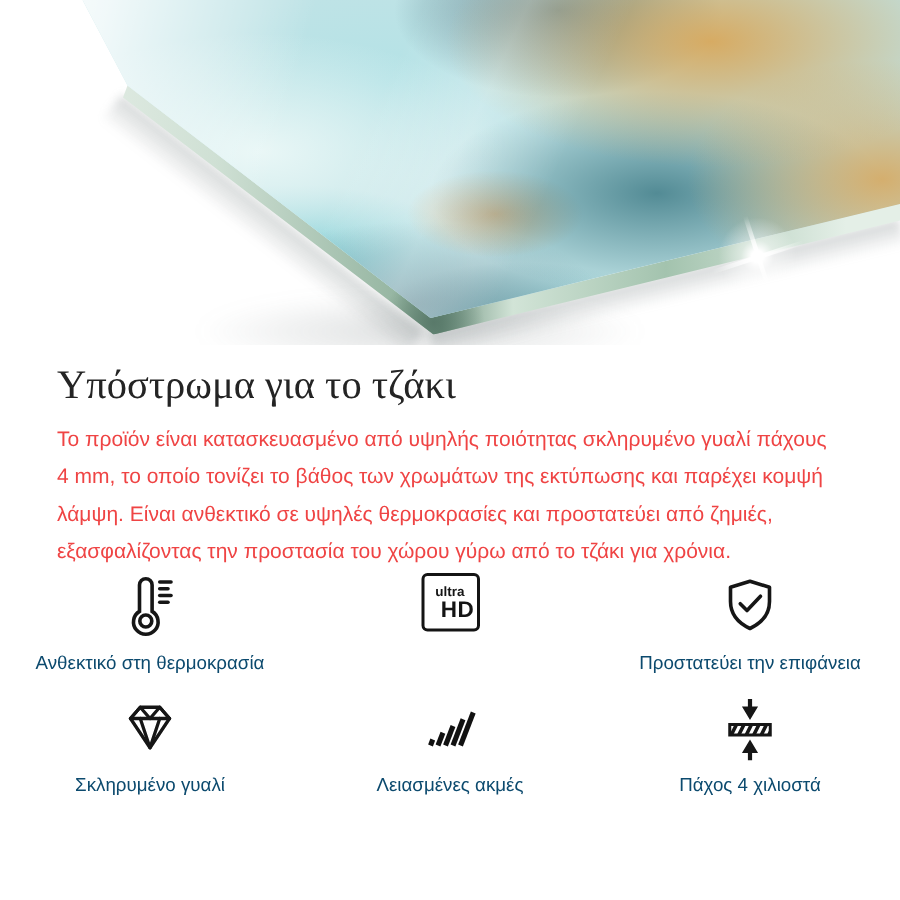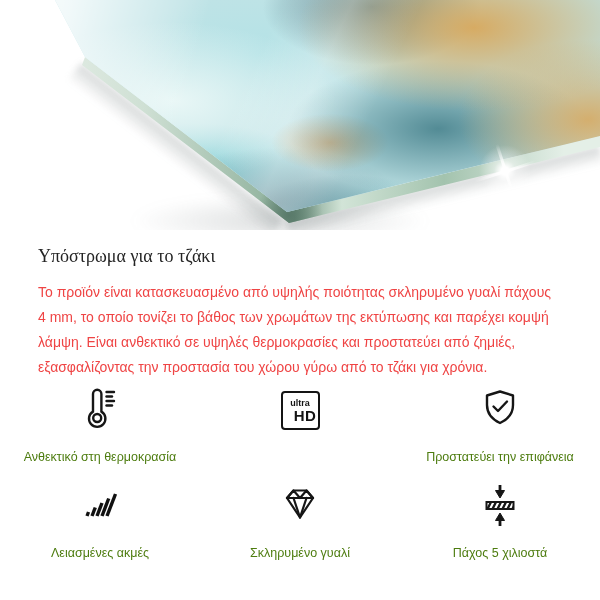--- a/index.html
+++ b/index.html
@@ -55,35 +55,35 @@
   .sparkle{position:absolute;left:473px;top:139px;width:64px;height:64px;transform:rotate(-18deg);
     background:radial-gradient(circle at 50% 50%, #ffffff 0 4px, rgba(255,255,255,.45) 11px, rgba(255,255,255,0) 26px);}
   .sparkle::before{content:"";position:absolute;left:0;right:0;top:50%;height:3px;margin-top:-1.5px;
     background:linear-gradient(90deg, rgba(255,255,255,0), rgba(255,255,255,.95) 42%, #fff 50%, rgba(255,255,255,.95) 58%, rgba(255,255,255,0));}
   .sparkle::after{content:"";position:absolute;top:4px;bottom:4px;left:50%;width:3px;margin-left:-1.5px;
     background:linear-gradient(180deg, rgba(255,255,255,0), rgba(255,255,255,.95) 42%, #fff 50%, rgba(255,255,255,.95) 58%, rgba(255,255,255,0));}
   
   .title{
     margin:0;padding:8px 38px 0;
     font-family:"Liberation Serif","DejaVu Serif",serif;
-    font-weight:400;font-size:18px;line-height:36px;color:#242424;
+    font-weight:400;font-size:27px;line-height:36px;color:#242424;
   }
   .title span{display:block;}
   .description{
     margin:0;padding:6px 38px 0;
     font-size:14px;line-height:25px;color:#ef4444;
   }
   
   .features{
     margin-top:2px;display:grid;grid-template-columns:repeat(3,1fr);
     row-gap:14px;width:600px;
   }
   .feature{display:flex;flex-direction:column;align-items:center;}
-  .icon-box{height:48px;display:flex;align-items:flex-end;justify-content:center;}
-  .feature-label{margin-top:20px;font-size:12.5px;color:#4d7c0f;white-space:nowrap;}
+  .icon-box{height:48px;display:flex;align-items:flex-start;justify-content:center;}
+  .feature-label{margin-top:5px;font-size:12.5px;color:#0c4a6e;white-space:nowrap;}
   .uhd-box{
     width:35px;height:35px;border:2.5px solid #141414;border-radius:4px;
     display:flex;flex-direction:column;align-items:center;justify-content:center;
     color:#141414;
   }
   .uhd-top{font-size:9px;font-weight:bold;line-height:10px;}
   .uhd-bottom{font-size:15px;font-weight:bold;line-height:15px;letter-spacing:.3px;margin-left:10px;}
   svg{display:block;}
 </style>
 </head>
@@ -139,44 +139,44 @@
           <path d="M15.5 20.5 L20 25 L29 15.5"></path>
         </g>
       </svg>
     </div>
     <div class="feature-label">Προστατεύει την επιφάνεια</div>
   </div>
 
   <div class="feature">
     <div class="icon-box">
       <svg width="44" height="44" viewBox="0 0 44 44">
+        <g fill="none" stroke="#161616" stroke-width="2.2" stroke-linejoin="round" stroke-linecap="round">
+          <path d="M9 16 L15.5 8.5 H28.5 L35 16 L22 35.5 Z"></path>
+          <path d="M9 16 H35"></path>
+          <path d="M9 16 L15.5 8.5 L22 16 L28.5 8.5 L35 16"></path>
+          <path d="M22 35.5 L15.5 16 M22 35.5 L28.5 16"></path>
+        </g>
+      </svg>
+    </div>
+    <div class="feature-label">Σκληρυμένο γυαλί</div>
+  </div>
+
+  <div class="feature">
+    <div class="icon-box">
+      <svg width="44" height="44" viewBox="0 0 44 44">
         <g stroke="#111111" stroke-width="3.4" stroke-linecap="butt">
           <line x1="9" y1="34" x2="10.5" y2="30"></line>
           <line x1="14" y1="34" x2="17.3" y2="25.5"></line>
           <line x1="19" y1="34" x2="24" y2="21"></line>
           <line x1="24" y1="34" x2="30.7" y2="16.5"></line>
           <line x1="29" y1="34" x2="37.5" y2="12"></line>
         </g>
       </svg>
     </div>
     <div class="feature-label">Λειασμένες ακμές</div>
-  </div>
-
-  <div class="feature">
-    <div class="icon-box">
-      <svg width="44" height="44" viewBox="0 0 44 44">
-        <g fill="none" stroke="#161616" stroke-width="2.2" stroke-linejoin="round" stroke-linecap="round">
-          <path d="M9 16 L15.5 8.5 H28.5 L35 16 L22 35.5 Z"></path>
-          <path d="M9 16 H35"></path>
-          <path d="M9 16 L15.5 8.5 L22 16 L28.5 8.5 L35 16"></path>
-          <path d="M22 35.5 L15.5 16 M22 35.5 L28.5 16"></path>
-        </g>
-      </svg>
-    </div>
-    <div class="feature-label">Σκληρυμένο γυαλί</div>
   </div>
 
   <div class="feature">
     <div class="icon-box">
       <svg width="44" height="44" viewBox="0 0 44 44">
         <defs>
           <clipPath id="barclip">
               <rect x="8.5" y="20" width="27" height="7"></rect>
             </clipPath>
         </defs>
@@ -190,16 +190,16 @@
         </g>
         <rect x="8.5" y="20" width="27" height="7" fill="none" stroke="#161616" stroke-width="2"></rect>
         <g fill="#161616" stroke="#161616">
           <line x1="22" y1="3" x2="22" y2="9" stroke-width="2.8"></line>
           <polygon points="17.5,8.5 26.5,8.5 22,16" stroke-width="1"></polygon>
           <line x1="22" y1="44" x2="22" y2="38" stroke-width="2.8"></line>
           <polygon points="17.5,38.5 26.5,38.5 22,31" stroke-width="1"></polygon>
         </g>
       </svg>
     </div>
-    <div class="feature-label">Πάχος 5 χιλιοστά</div>
+    <div class="feature-label">Πάχος 4 χιλιοστά</div>
   </div>
 
 </div>
 
 </body></html>

